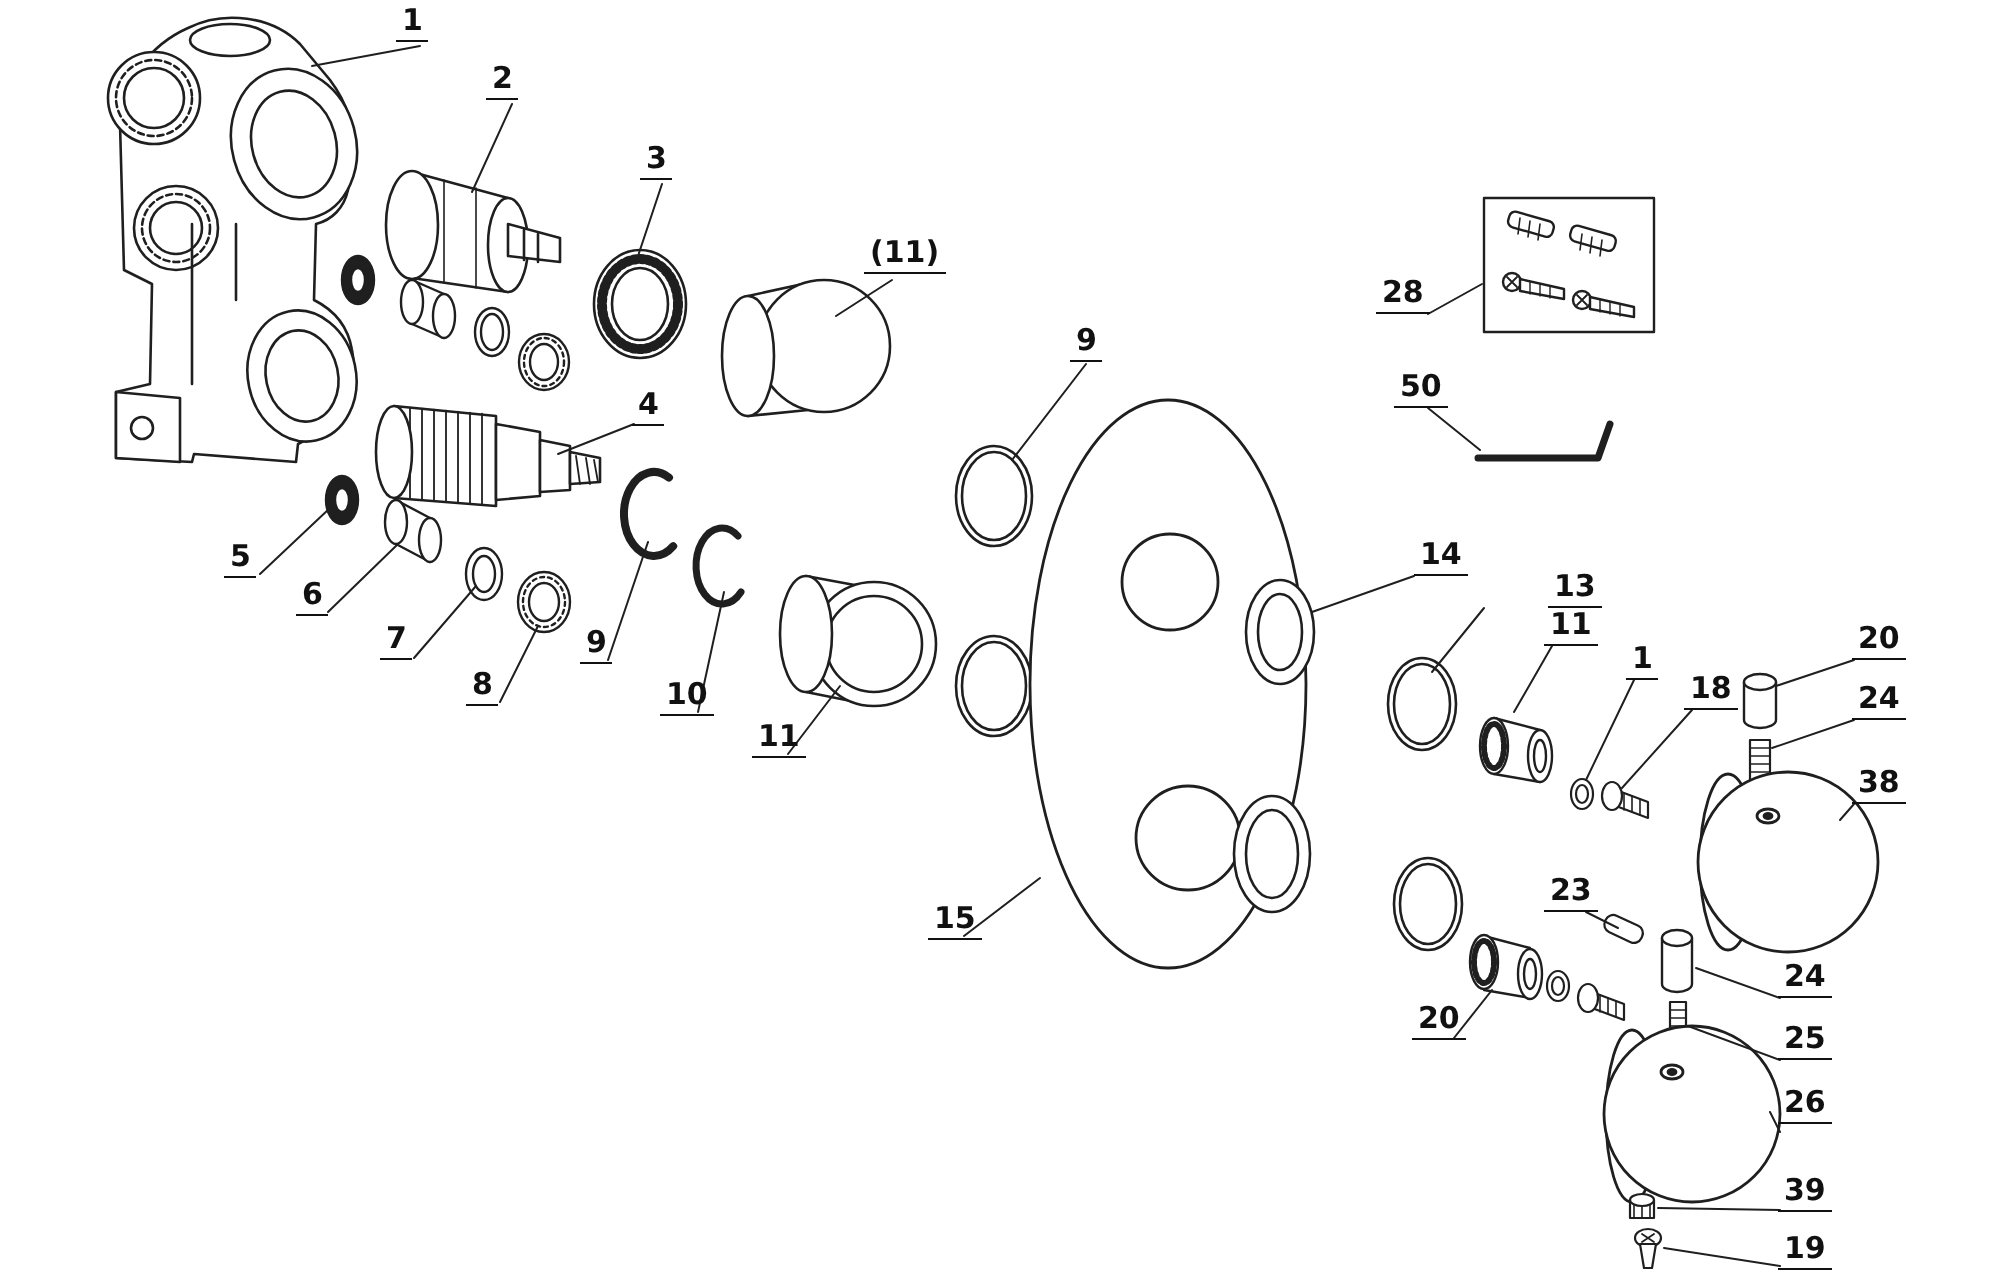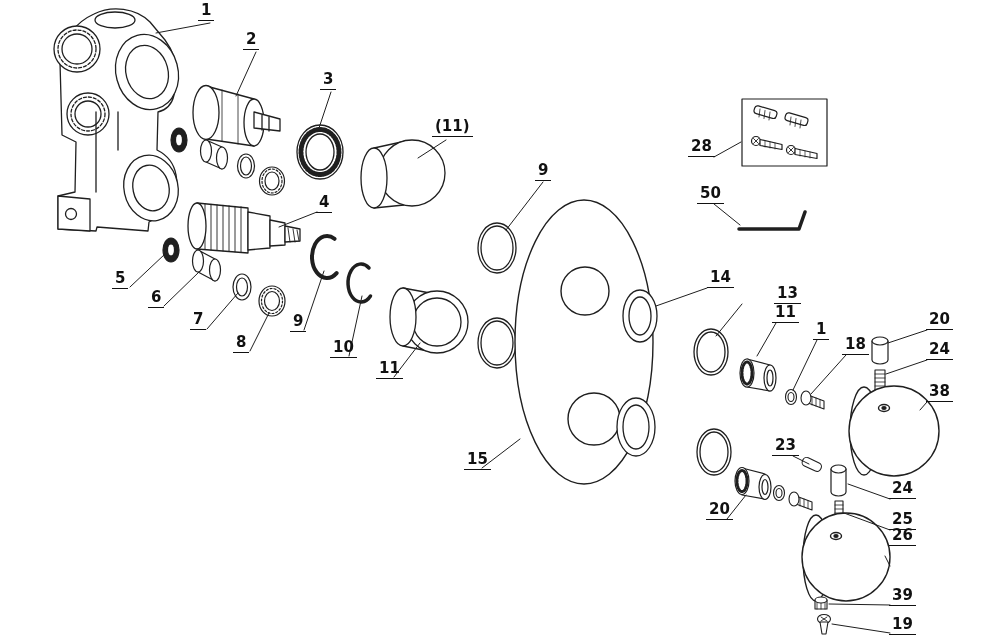--- a/index.html
+++ b/index.html
@@ -299,18 +299,18 @@
   <div class="lbl" style="left:772px;top:305px">11</div>
   <div class="lbl" style="left:813px;top:322px">1</div>
   <div class="lbl" style="left:842px;top:337px">18</div>
   <div class="lbl" style="left:926px;top:312px">20</div>
   <div class="lbl" style="left:926px;top:342px">24</div>
   <div class="lbl" style="left:926px;top:384px">38</div>
   <div class="lbl" style="left:772px;top:438px">23</div>
   <div class="lbl" style="left:889px;top:481px">24</div>
   <div class="lbl" style="left:889px;top:512px">25</div>
   <div class="lbl" style="left:706px;top:502px">20</div>
-  <div class="lbl" style="left:889px;top:528px">26</div>
+  <div class="lbl" style="left:889px;top:544px">26</div>
   <div class="lbl" style="left:889px;top:588px">39</div>
   <div class="lbl" style="left:889px;top:617px">19</div>
 </div>
 
 </div>
 
 </body></html>

